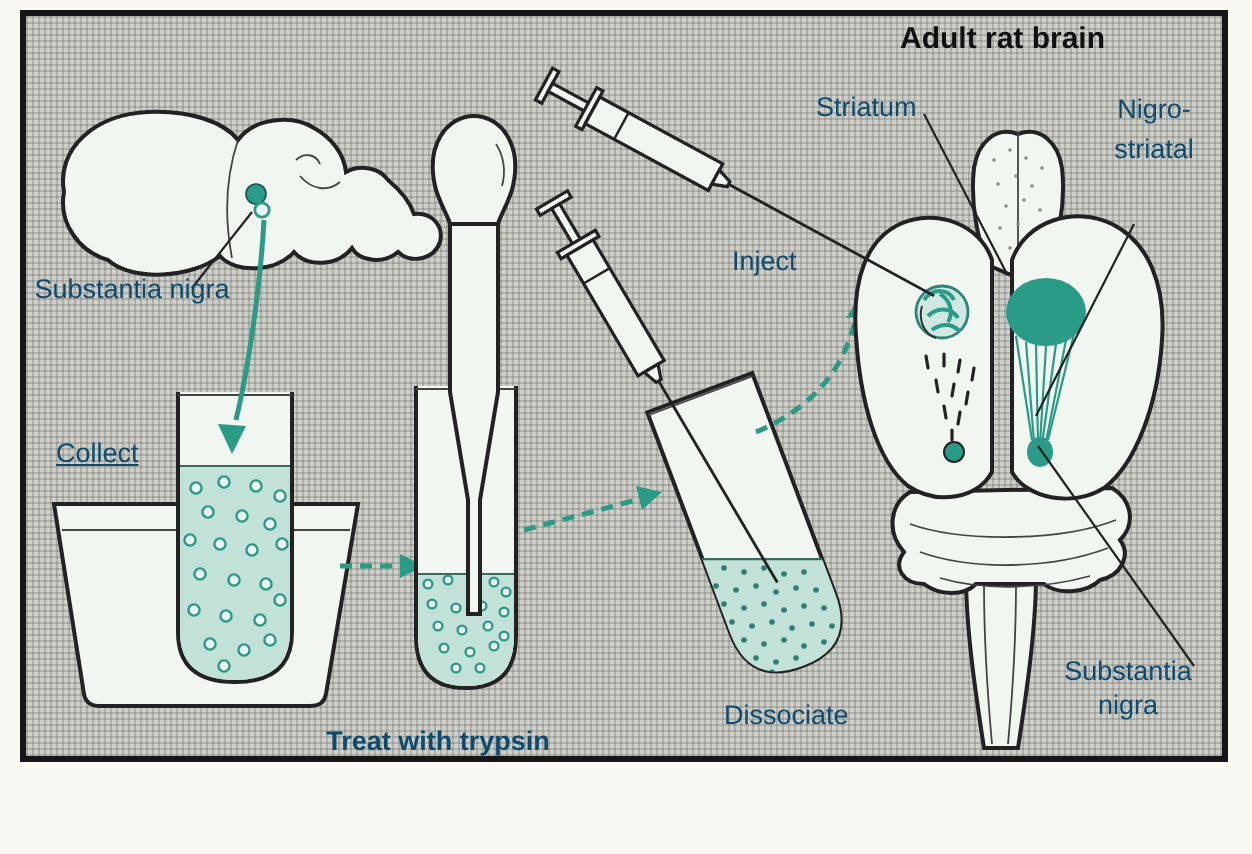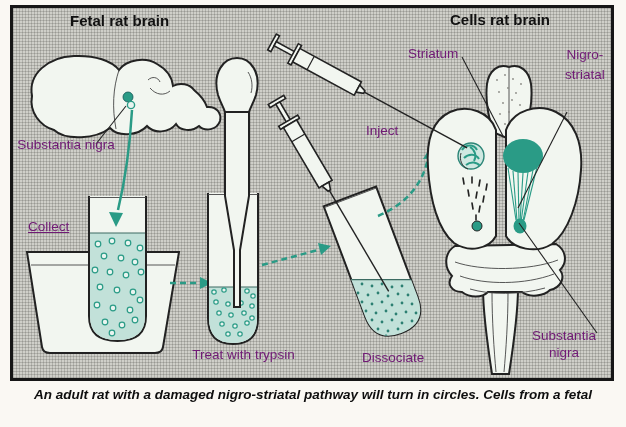--- a/index.html
+++ b/index.html
@@ -27,21 +27,21 @@
   .accent-fill{fill:var(--accent,#2a9b86);}
   .accent-stroke{stroke:var(--accent,#2a9b86);}
   .liquid-fill{fill:var(--liquid,#c2e1d9);}
   .cell-ring{fill:#eaf4f0;stroke:var(--accent,#2a9b86);stroke-width:1.2;}
   .cell-dot{fill:#2c7f72;}
   .stip{fill:#8a8a84;}
   .arrow{stroke:var(--accent,#2a9b86);stroke-width:2.5;fill:none;}
   .dashed{stroke-dasharray:6 4;}
   .syr{fill:#f2f6f0;stroke:#222;stroke-width:1.6;}
   .lbl{
-    position:absolute;font-size:13.5px;line-height:16px;color:#701a75;
+    position:absolute;font-size:13.5px;line-height:16px;color:#0c4a6e;
     white-space:nowrap;
   }
   .lbl.center{text-align:center;white-space:normal;}
   .title{position:absolute;font-size:15px;font-weight:bold;color:#111;white-space:nowrap;}
   .caption{
     position:absolute;left:6px;width:614px;text-align:center;
     font-size:13.5px;font-weight:bold;font-style:italic;color:#0e0e0e;
     white-space:nowrap;
   }
 </style>
@@ -299,37 +299,35 @@
 
       <line class="thin" x1="462" y1="57" x2="503" y2="136"></line>
       <line class="thin" x1="567" y1="112" x2="518" y2="208"></line>
       <line class="thin" x1="597" y1="333" x2="519" y2="223"></line>
     </g>
 
     <use href="#syr" transform="translate(272,42) rotate(-61.5)"></use>
     <use href="#syr" transform="translate(276,100) rotate(-30.5)"></use>
   </svg>
 
-  <div class="title" style="left:70px;top:12px;">Fetal rat brain</div>
-  <div class="title" style="left:450px;top:11px;">Cells rat brain</div>
+  <div class="title" style="left:450px;top:11px;">Adult rat brain</div>
 
   <div class="lbl center" style="left:16px;top:136px;width:100px;line-height:17px;">Substantia nigra</div>
 
   <div class="lbl" style="left:28px;top:219px;text-decoration:underline;">Collect</div>
 
-  <div class="lbl center" style="left:163px;top:347px;width:161px;">Treat with trypsin</div>
+  <div class="lbl center" style="left:163px;top:363px;width:112px;font-weight:bold;">Treat with trypsin</div>
 
   <div class="lbl" style="left:362px;top:350px;">Dissociate</div>
 
   <div class="lbl" style="left:366px;top:123px;">Inject</div>
 
   <div class="lbl" style="left:408px;top:46px;">Striatum</div>
 
-  <div class="lbl center" style="left:543px;top:45px;width:84px;line-height:19.5px;">
+  <div class="lbl center" style="left:543px;top:45px;width:68px;line-height:19.5px;">
     <span style="display:block;">Nigro-</span>
     <span style="display:block;">striatal</span>
   </div>
 
   <div class="lbl center" style="left:518px;top:327px;width:92px;line-height:17px;">Substantia nigra</div>
 
-  <div class="caption" style="top:387px;">An adult rat with a damaged nigro-striatal pathway will turn in circles. Cells from a fetal</div>
 
 </div>
 
 </body></html>

